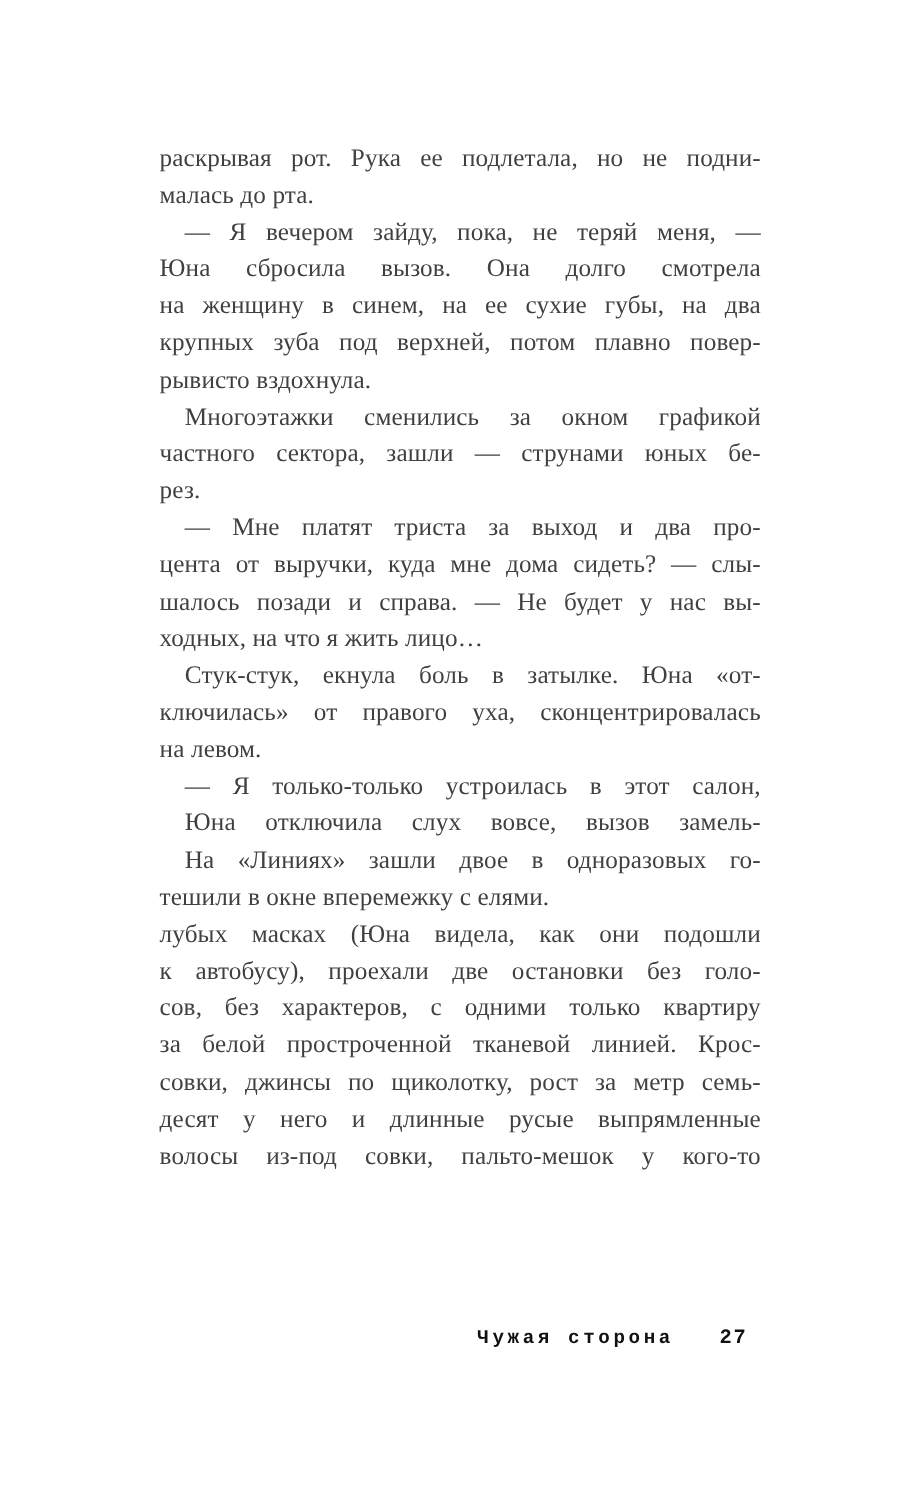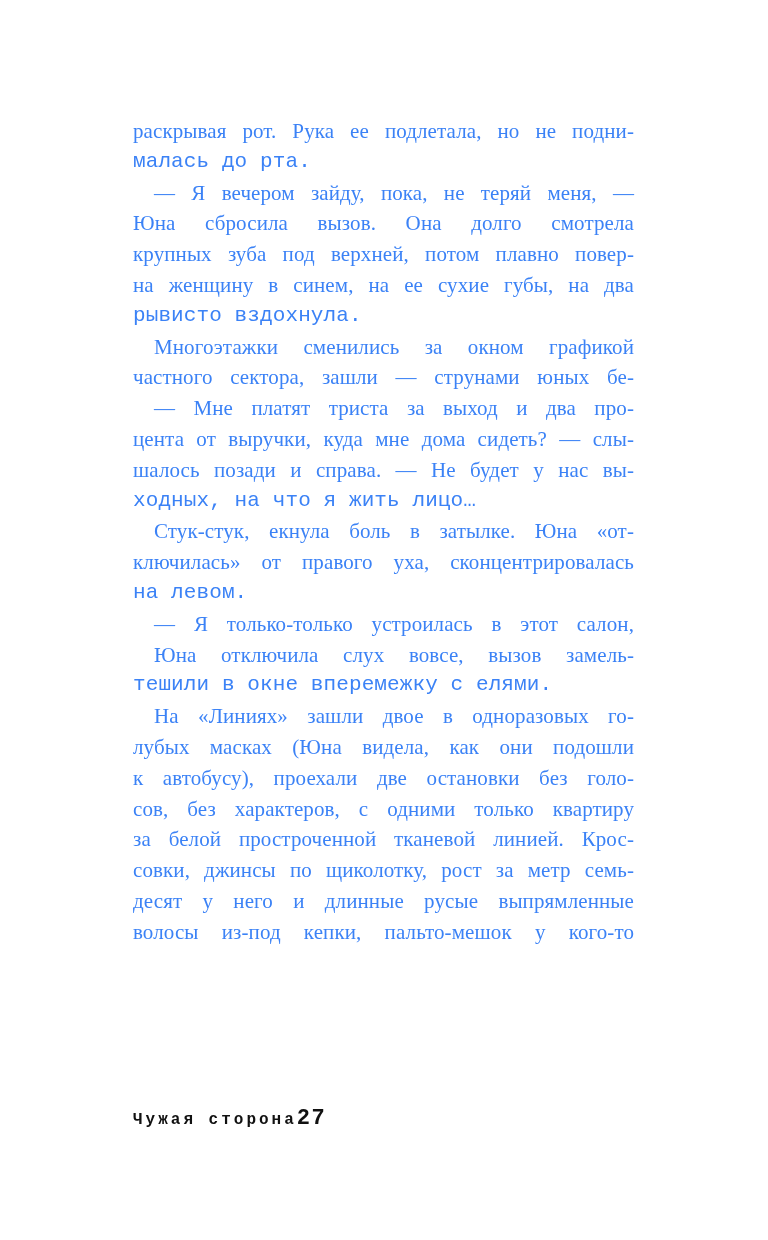--- a/index.html
+++ b/index.html
@@ -15,90 +15,91 @@
     overflow: hidden;
     font-family: "Liberation Serif", serif;
   }
   .text-block {
     position: absolute;
     left: 133px;
     top: 116px;
     width: 501px;
     font-size: 21px;
     line-height: 30.8px;
-    color: #3b82f6;
+    color: #404040;
     letter-spacing: 0.1px;
   }
   .line {
     text-align: justify;
     text-align-last: justify;
     text-justify: inter-word;
     height: 30.8px;
     overflow: visible;
   }
   .line.no-justify {
     text-align: center;
     text-align-last: left;
-    font-family: Liberation Mono, monospace;
   }
   .line.indent {
     text-indent: 21px;
   }
   .page-footer {
     position: absolute;
     left: 133px;
     top: 1106px;
     width: 501px;
     display: flex;
-    justify-content: flex-start;
+    justify-content: flex-end;
     align-items: baseline;
     font-family: "Liberation Mono", monospace;
     font-weight: bold;
     color: #111111;
+    gap: 38px;
   }
   .running-title {
     font-size: 16px;
     letter-spacing: 3px;
   }
   .page-number {
-    font-size: 22px;
+    font-size: 17px;
     letter-spacing: 1.5px;
     padding-right: 11px;
   }
 </style>
 </head>
 <body>
 
 <div class="page">
   <main class="text-block">
       <div class="line">раскрывая рот. Рука ее подлетала, но не подни-</div>
       <div class="line no-justify">малась до рта.</div>
       <div class="line indent">— Я вечером зайду, пока, не теряй меня, —</div>
       <div class="line">Юна сбросила вызов. Она долго смотрела</div>
+      <div class="line">на женщину в синем, на ее сухие губы, на два</div>
       <div class="line">крупных зуба под верхней, потом плавно повер-</div>
-      <div class="line">на женщину в синем, на ее сухие губы, на два</div>
       <div class="line no-justify">рывисто вздохнула.</div>
       <div class="line indent">Многоэтажки сменились за окном графикой</div>
       <div class="line">частного сектора, зашли — струнами юных бе-</div>
+      <div class="line no-justify">рез.</div>
       <div class="line indent">— Мне платят триста за выход и два про-</div>
       <div class="line">цента от выручки, куда мне дома сидеть? — слы-</div>
       <div class="line">шалось позади и справа. — Не будет у нас вы-</div>
       <div class="line no-justify">ходных, на что я жить лицо…</div>
       <div class="line indent">Стук-стук, екнула боль в затылке. Юна «от-</div>
       <div class="line">ключилась» от правого уха, сконцентрировалась</div>
       <div class="line no-justify">на левом.</div>
       <div class="line indent">— Я только-только устроилась в этот салон,</div>
       <div class="line indent">Юна отключила слух вовсе, вызов замель-</div>
+      <div class="line indent">На «Линиях» зашли двое в одноразовых го-</div>
       <div class="line no-justify">тешили в окне вперемежку с елями.</div>
-      <div class="line indent">На «Линиях» зашли двое в одноразовых го-</div>
       <div class="line">лубых масках (Юна видела, как они подошли</div>
       <div class="line">к автобусу), проехали две остановки без голо-</div>
       <div class="line">сов, без характеров, с одними только квартиру</div>
       <div class="line">за белой простроченной тканевой линией. Крос-</div>
       <div class="line">совки, джинсы по щиколотку, рост за метр семь-</div>
       <div class="line">десят у него и длинные русые выпрямленные</div>
-      <div class="line">волосы из-под кепки, пальто-мешок у кого-то</div>
+      <div class="line">волосы из-под совки, пальто-мешок у кого-то</div>
     </main>
   <footer class="page-footer">
     <span class="running-title">Чужая сторона</span>
     <span class="page-number">27</span>
   </footer>
 </div>
 
 </body></html>

